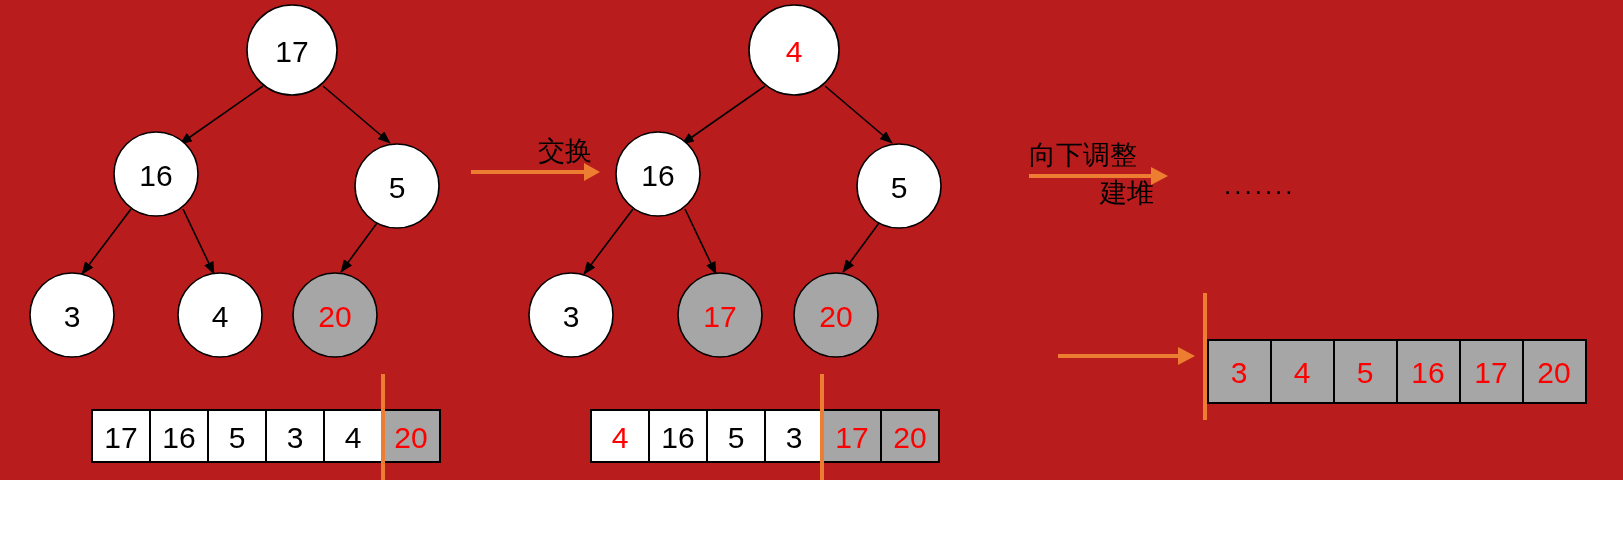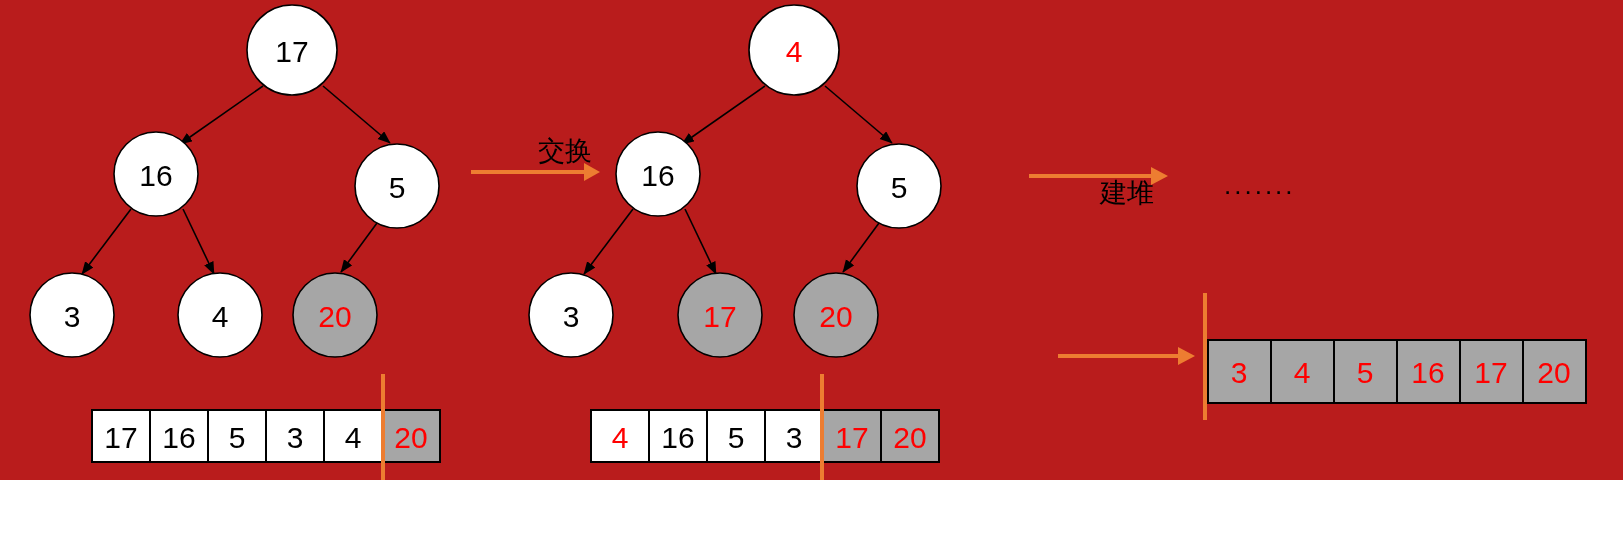--- a/index.html
+++ b/index.html
@@ -190,20 +190,21 @@
     <text class="cell-text red" x="620" y="437">4</text>
     <text class="cell-text" x="678" y="437">16</text>
     <text class="cell-text" x="736" y="437">5</text>
     <text class="cell-text" x="794" y="437">3</text>
     <text class="cell-text red" x="852" y="437">17</text>
     <text class="cell-text red" x="910" y="437">20</text>
 
     <line class="divider-line" x1="822" y1="374" x2="822" y2="491"></line>
   </svg>
 
+  <div class="cjk-label" style="left:1029px; top:138px;">向下调整</div>
   <div class="cjk-label" style="left:1100px; top:176px;">建堆</div>
   <svg class="layer">
     <line class="arrow-line" x1="1029" y1="176" x2="1151" y2="176"></line>
     <path class="arrow-head" d="M1151,167 L1168,176 L1151,185 z"></path>
   </svg>
 
   <div class="ellipsis-label" style="left:1224px; top:170px;">.......</div>
 
   <svg class="layer">
     <line class="arrow-line" x1="1058" y1="356" x2="1178" y2="356"></line>

